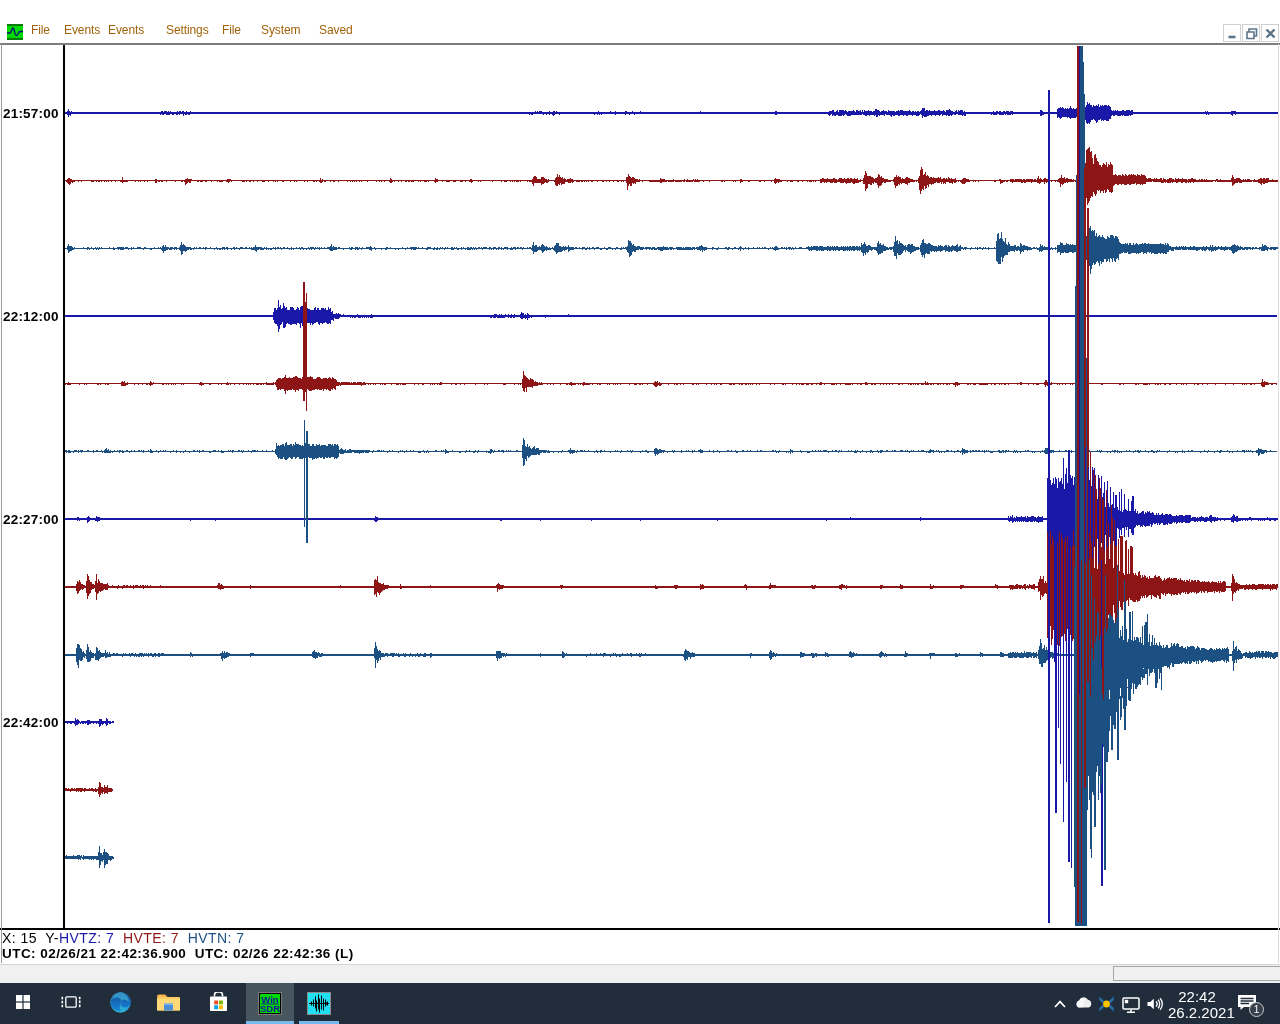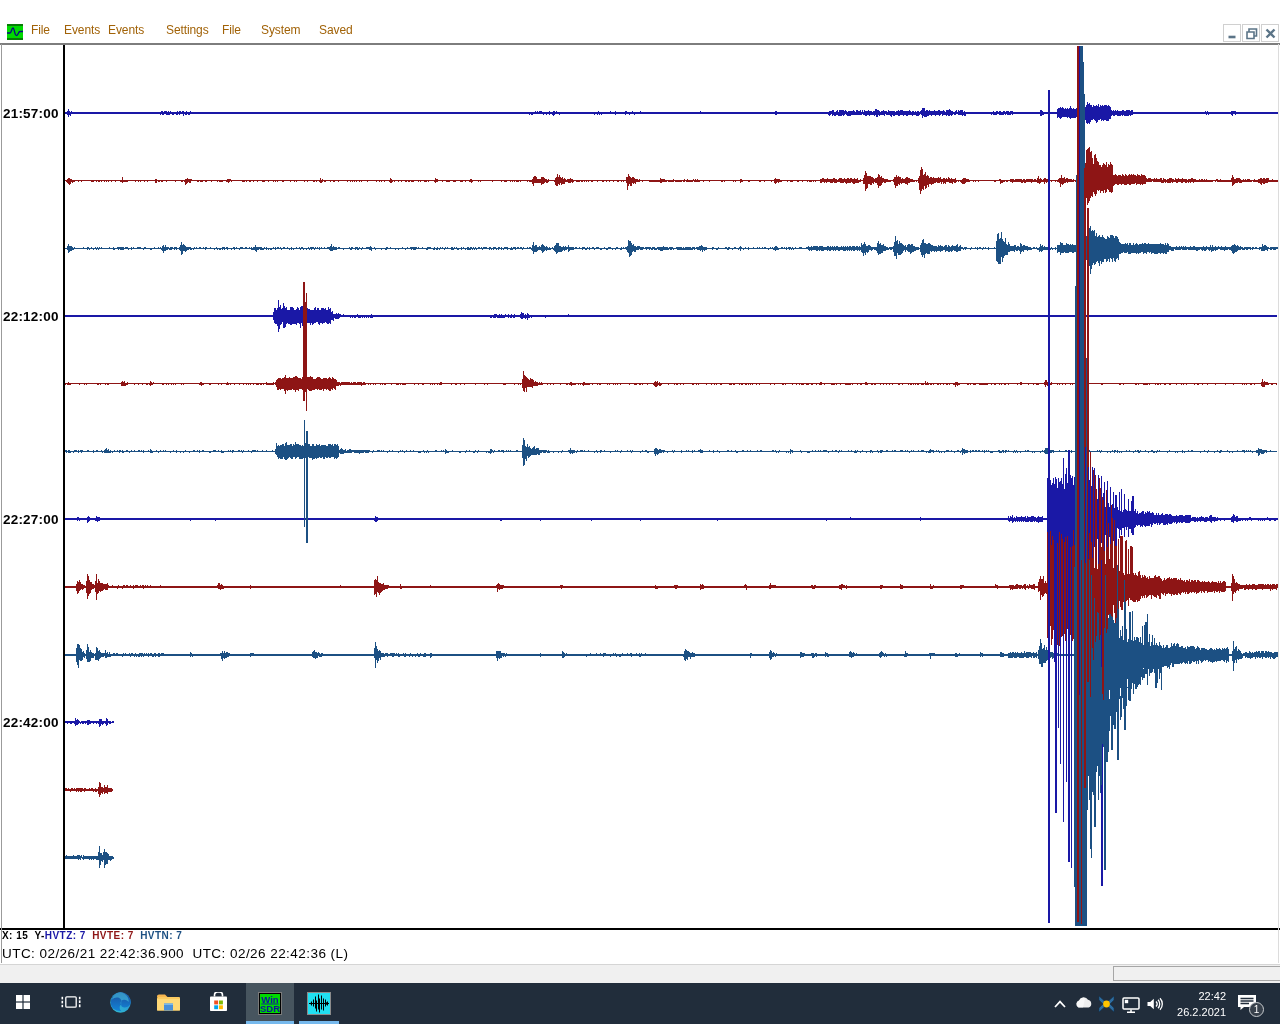--- a/index.html
+++ b/index.html
@@ -3,26 +3,26 @@
 *{margin:0;padding:0;box-sizing:border-box}
 body{width:1280px;height:1024px;overflow:hidden;font-family:"Liberation Sans",sans-serif;background:#fff}
 #screen{position:relative;width:1280px;height:1024px;background:#fff}
 .abs{position:absolute}
 #titlebar{position:absolute;left:0;top:0;width:1280px;height:22px;background:#fff}
 #title-txt{position:absolute;left:24px;top:4.5px;font-size:11.6px;letter-spacing:-0.1px;color:#000}
 #menubar{position:absolute;left:0;top:22px;width:1280px;height:21px;background:#fff}
 .mi{position:absolute;top:1px;font-size:12px;letter-spacing:-0.1px;color:#a16207}
 #plot-svg{position:absolute;left:0;top:0}
 .tl{font-family:"Liberation Sans",sans-serif;font-size:13.5px;font-weight:bold;fill:#000;letter-spacing:0.2px}
-#st1{position:absolute;left:2px;top:930px;font-size:10px;font-weight:bold;color:#000;letter-spacing:0.45px}
-#st2{position:absolute;left:2px;top:946px;font-size:13.5px;font-weight:normal;color:#000;letter-spacing:0.45px}
+#st1{position:absolute;left:2px;top:930px;font-size:14px;font-weight:normal;color:#000;letter-spacing:0.45px}
+#st2{position:absolute;left:2px;top:946px;font-size:13.5px;font-weight:bold;color:#000;letter-spacing:0.45px}
 #graystrip{position:absolute;left:0;top:964px;width:1280px;height:19px;background:#f0f0f0;border-top:1px solid #d5d5d5}
 #pane{position:absolute;left:1113px;top:966px;width:167px;height:15px;border:1px solid #a6a6a6;border-right:none}
 #taskbar{position:absolute;left:0;top:983px;width:1280px;height:41px;background:#212d3b}
-#clock{position:absolute;left:1168px;top:989px;width:58px;text-align:right;color:#fff;font-size:11px;line-height:15.5px}
+#clock{position:absolute;left:1168px;top:989px;width:58px;text-align:center;color:#fff;font-size:15px;line-height:15.5px}
 .winborder-l{position:absolute;left:1px;top:44px;width:1px;height:919px;background:#9b9b9b}
 .winborder-r{position:absolute;left:1277.5px;top:44px;width:1px;height:919px;background:#dcdcdc}
 </style></head><body>
 <div id="screen">
 
 <svg id="plot-svg" width="1280" height="983" viewBox="0 0 1280 983" shape-rendering="crispEdges">
 <g>
 <text x="3" y="118.05" class="tl">21:57:00</text>
 <text x="3" y="321.15" class="tl">22:12:00</text>
 <text x="3" y="524.15" class="tl">22:27:00</text>

